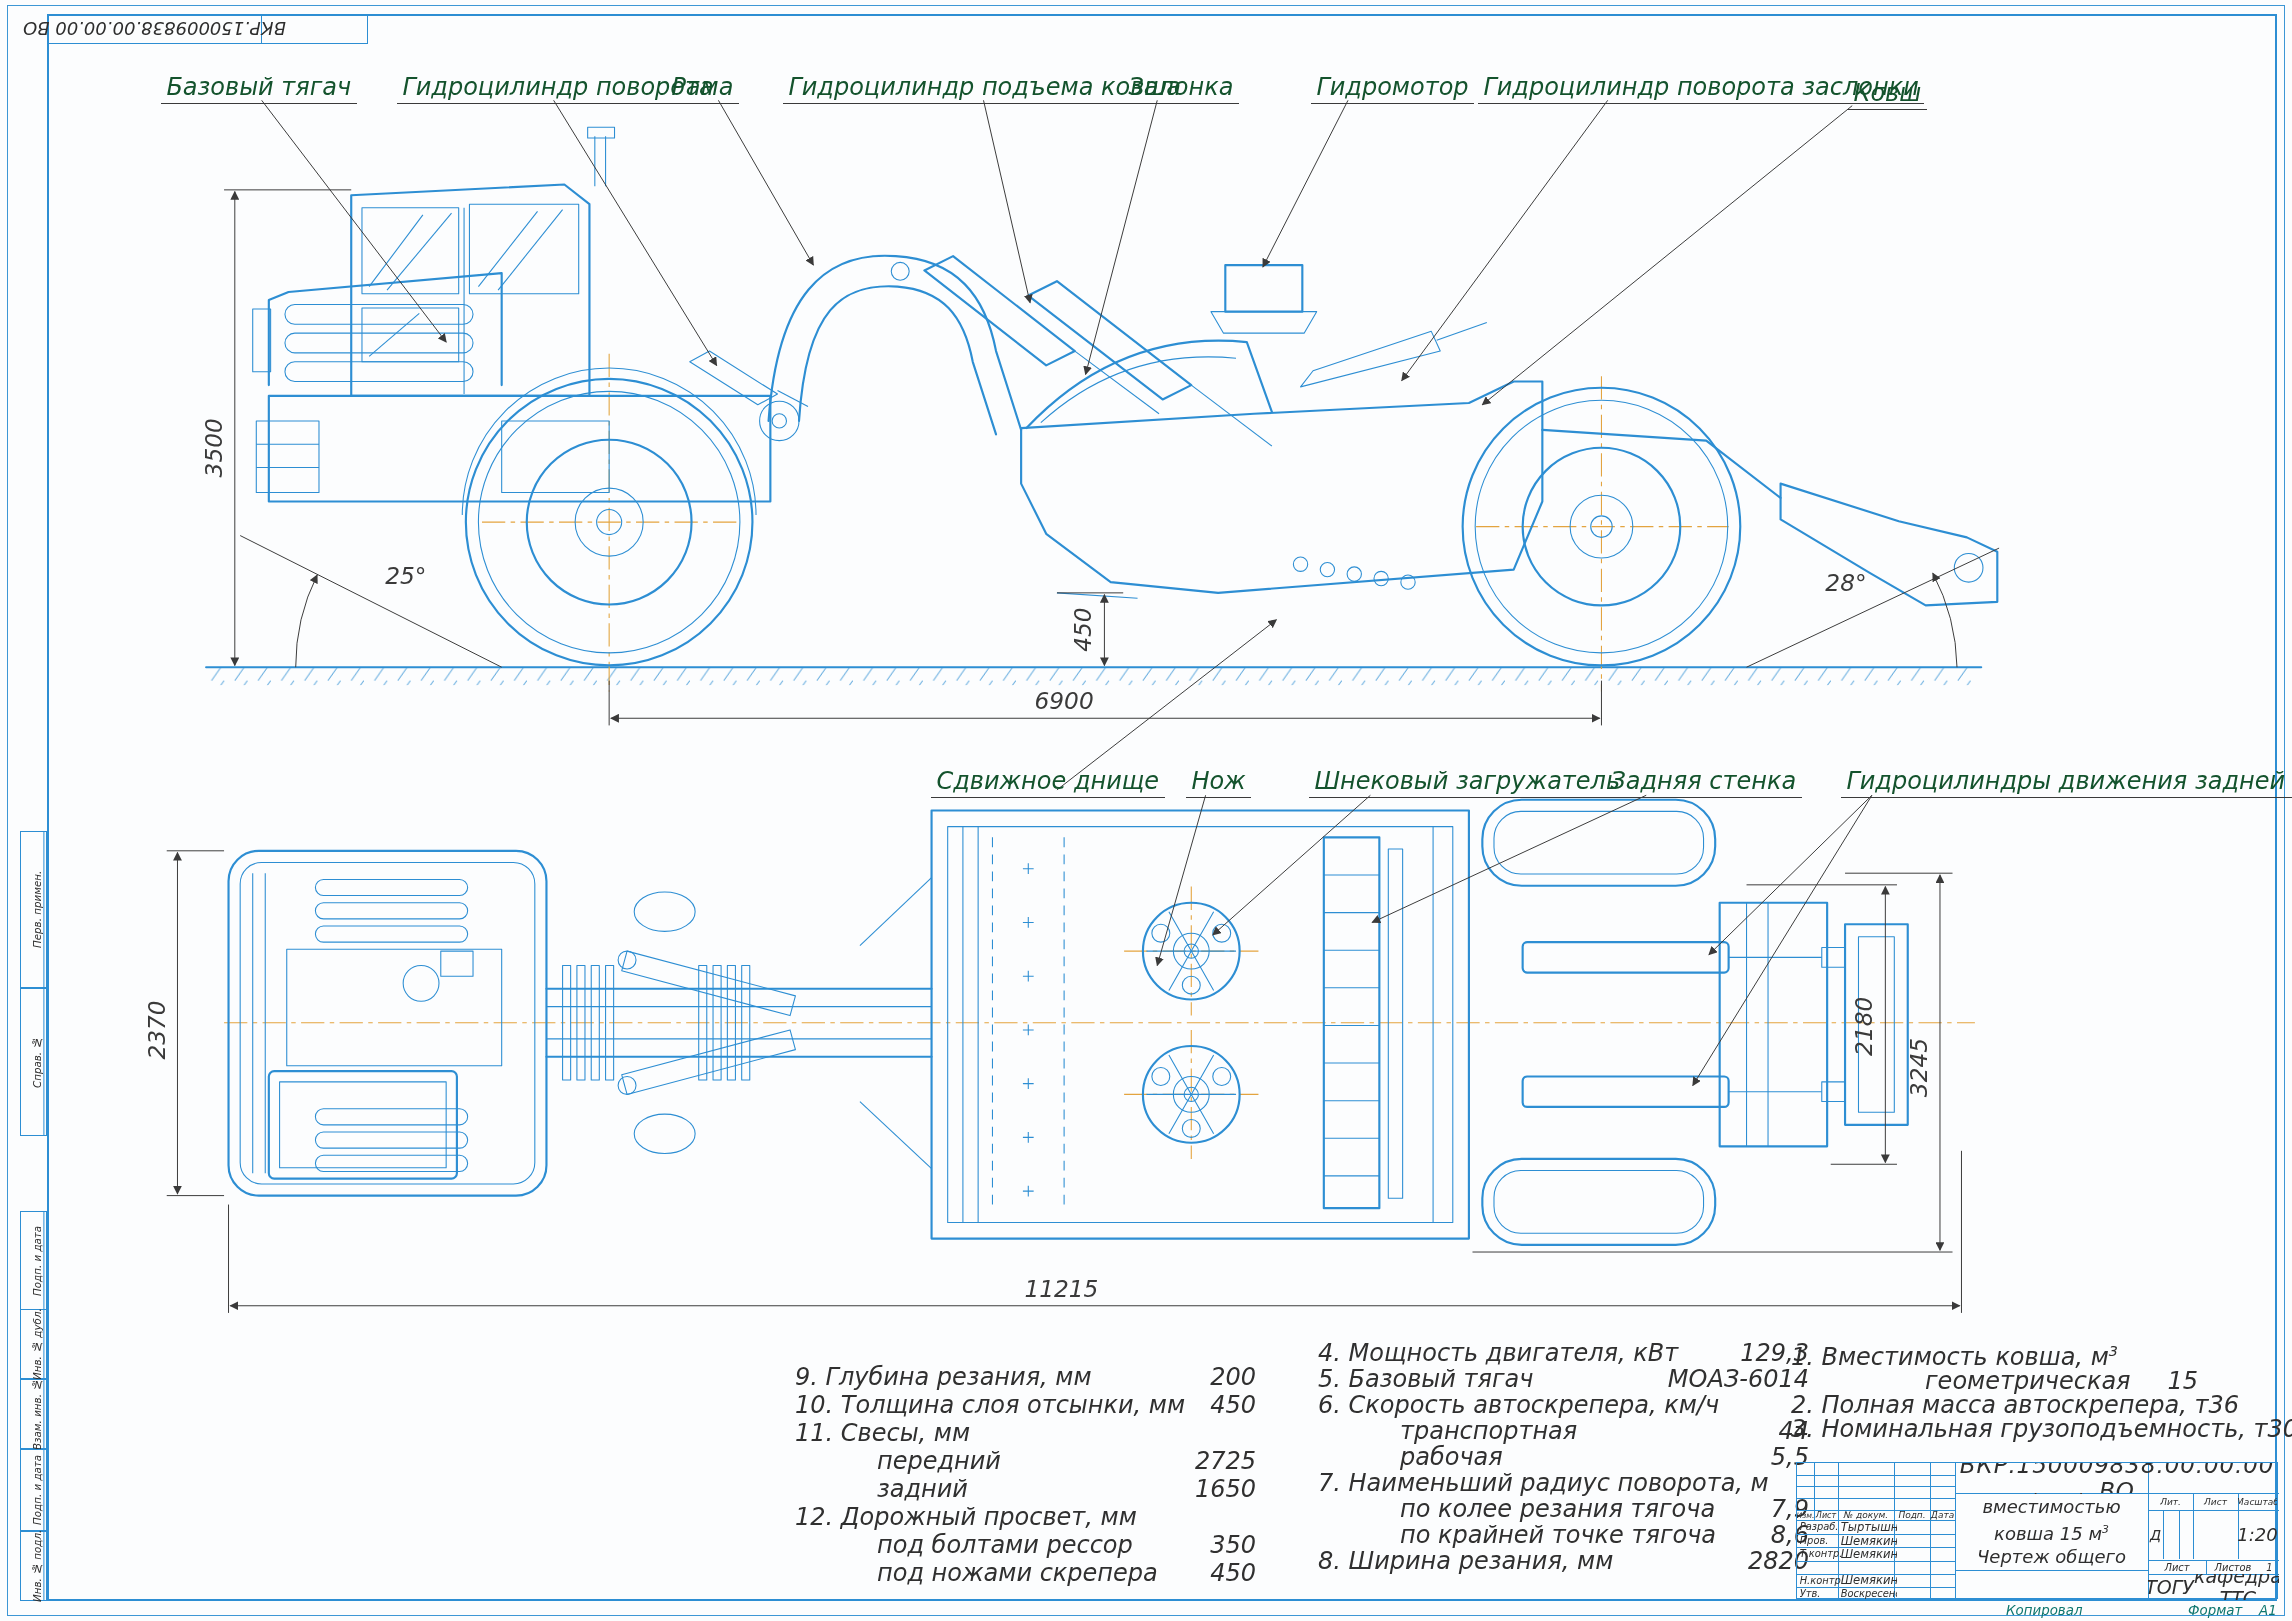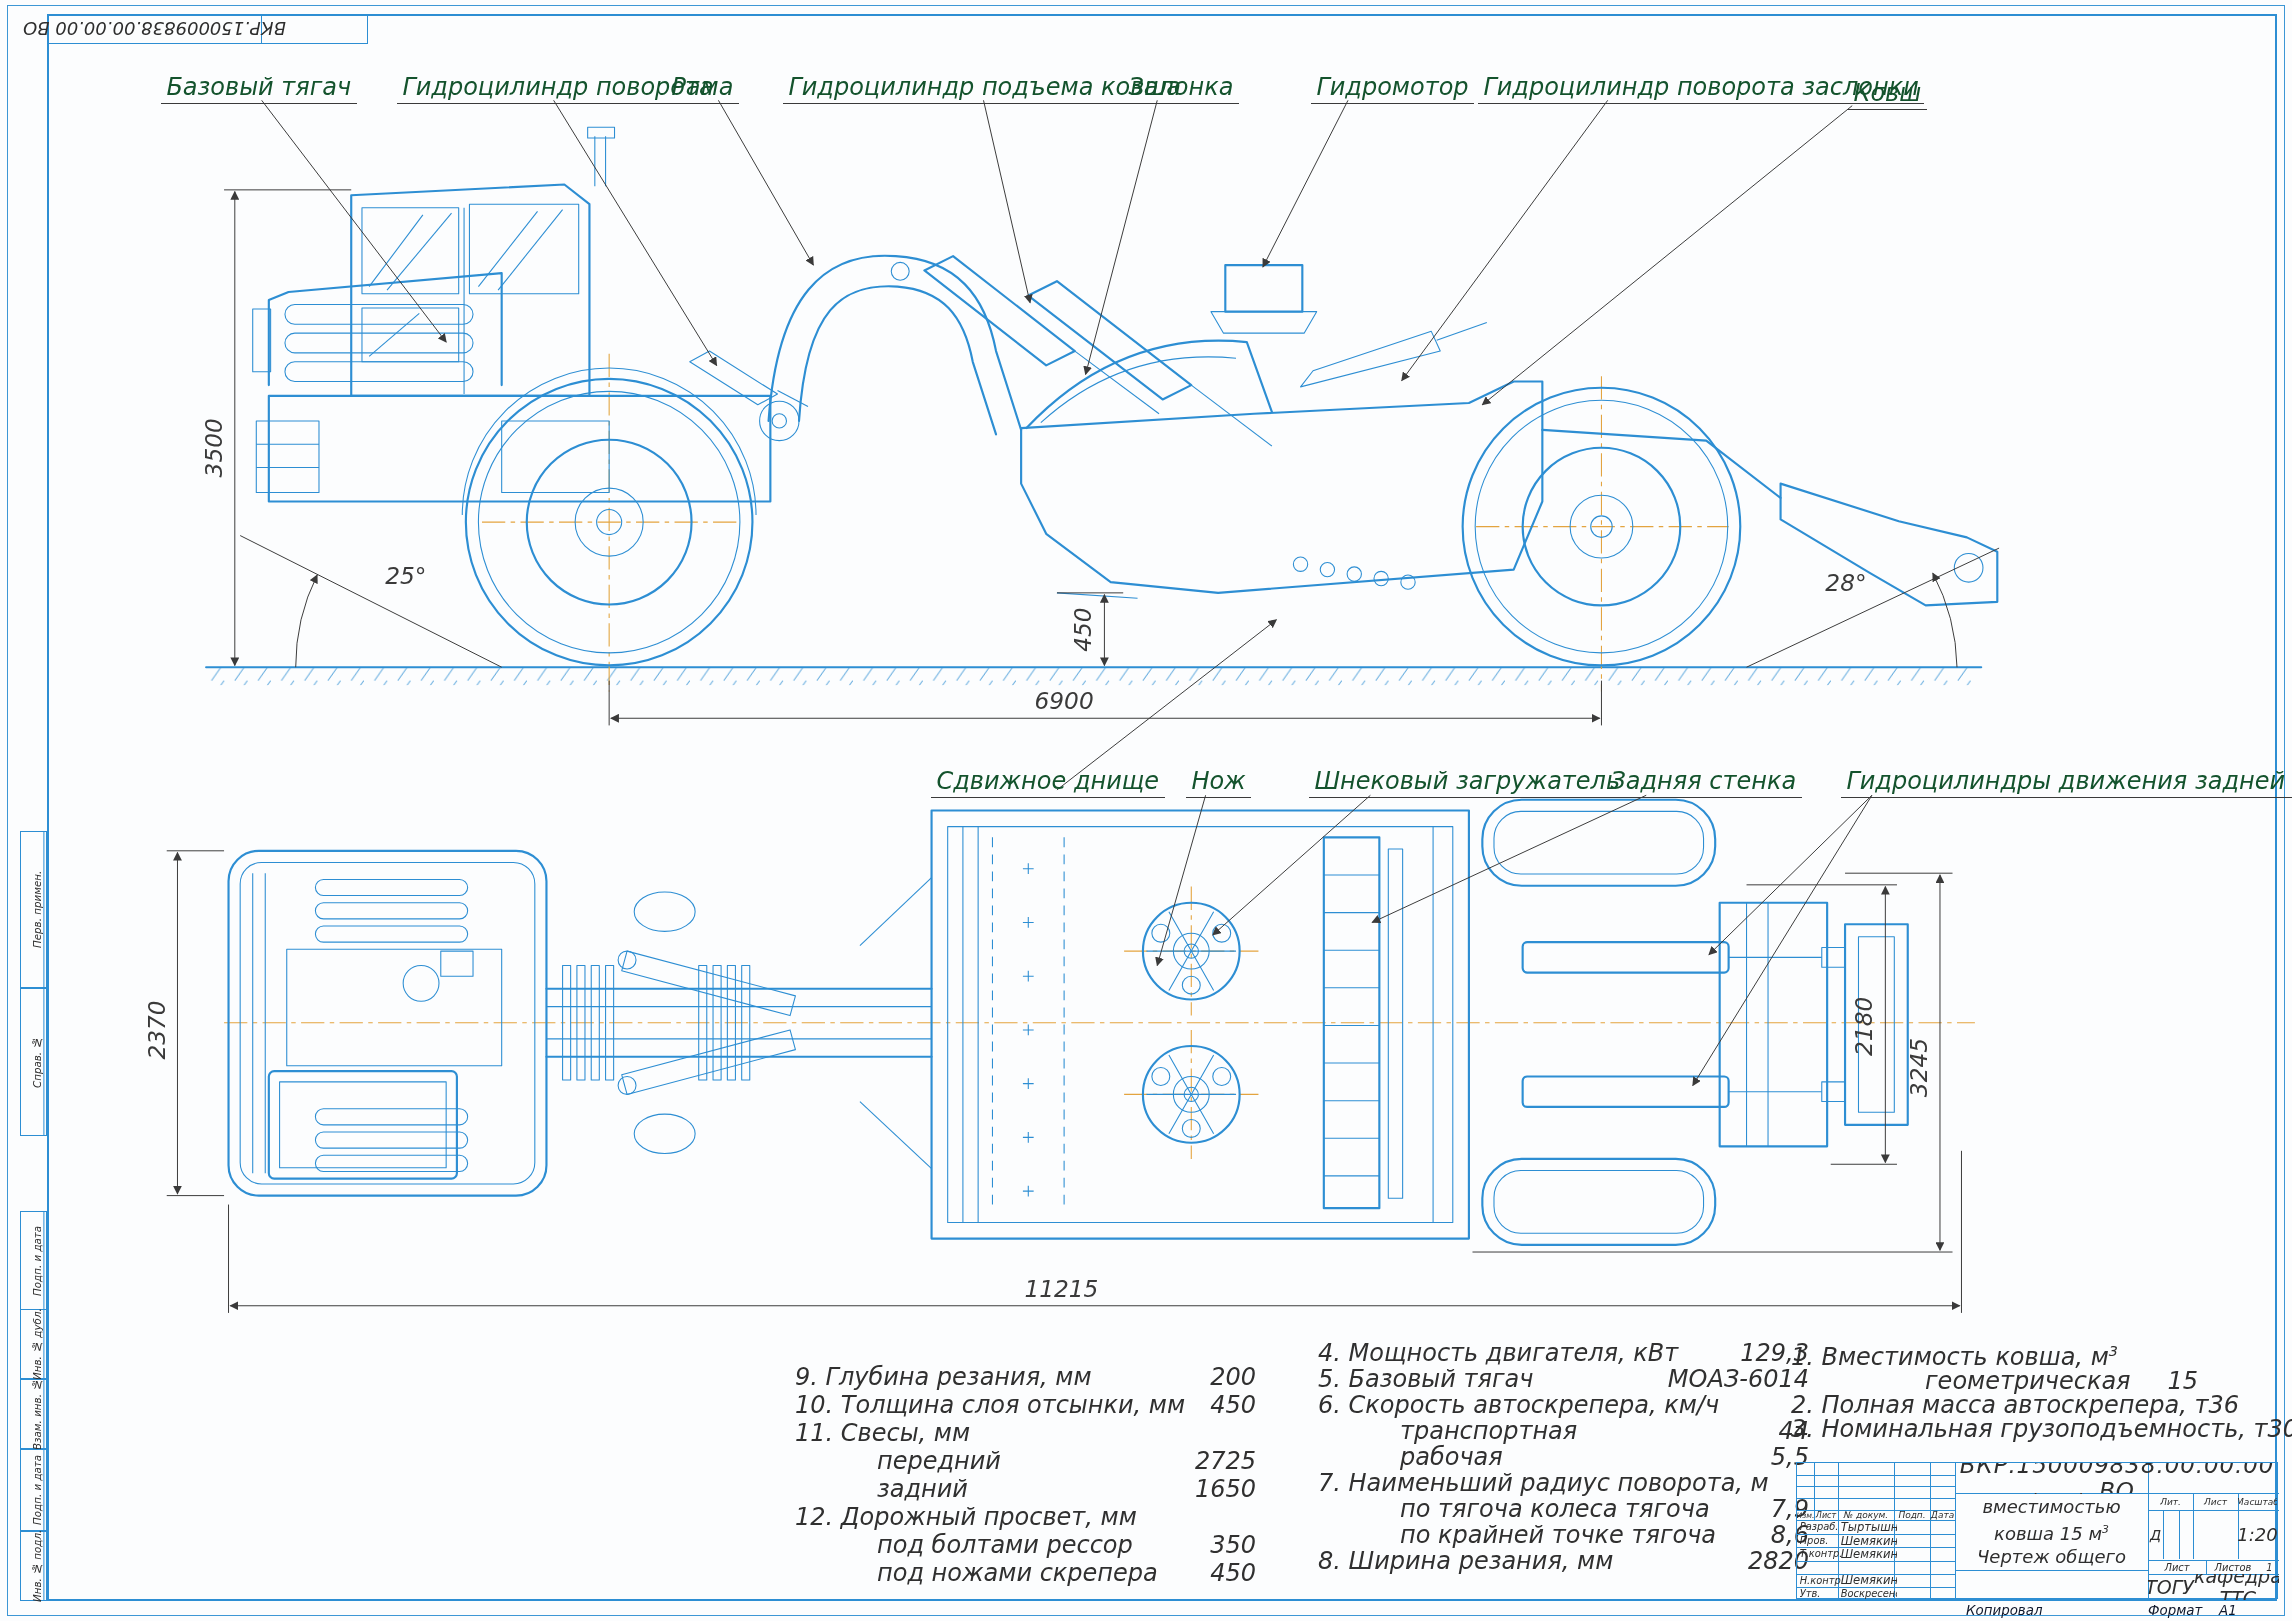--- a/index.html
+++ b/index.html
@@ -20,21 +20,21 @@
   
   .tb{position:absolute;left:1796px;top:1462px;width:482px;height:137px;border:1.8px solid #2d8ed3;box-sizing:border-box;color:#2e2e2e;font-style:italic;}
   .tb .vl{position:absolute;border-left:1.3px solid #2d8ed3;width:0;}
   .tb .hl{position:absolute;border-top:1.3px solid #2d8ed3;height:0;}
   .tb .cell{position:absolute;display:flex;align-items:center;justify-content:center;text-align:center;overflow:hidden;}
   .tb .small{font-size:9px;} .tb .name{font-size:11.6px;justify-content:flex-start;padding-left:2.7px;}
   .tb .role{font-size:9.9px;justify-content:flex-start;padding-left:2.7px;}
   .docnum{font-size:23px;letter-spacing:0.9px;}
   .ttl{font-size:18px;line-height:23px;flex-direction:column;}
   .org{font-size:19px;line-height:22.4px;flex-direction:row;}
-  .footer-txt{position:absolute;top:1603px;color:#0f172a;font-style:italic;font-size:13.4px;white-space:nowrap;}
+  .footer-txt{position:absolute;top:1603px;color:#0f766e;font-style:italic;font-size:13.4px;white-space:nowrap;margin-left:40px;}
   
   .stamp{position:absolute;width:27px;border:1.4px solid #2d8ed3;box-sizing:border-box;background:#fcfdfe;}
   .stamp .txt{position:absolute;right:0.9px;top:0;bottom:0;width:13.4px;display:flex;align-items:center;justify-content:center;
     writing-mode:vertical-rl;transform:rotate(180deg);font-style:italic;font-size:10.3px;color:#2e2e2e;border-left:1.1px solid #2d8ed3;white-space:nowrap;}
   .cstamp{position:absolute;left:47px;top:14.3px;width:321px;height:30px;border:1.8px solid #2d8ed3;box-sizing:border-box;display:flex;}
   .cstamp .ctxt{width:213px;height:100%;display:flex;align-items:center;justify-content:center;transform:rotate(180deg);
     font-style:italic;font-size:18px;color:#2e2e2e;border-left:1.8px solid #2d8ed3;white-space:nowrap;}
   svg{position:absolute;left:0;top:0;}
   .ln{stroke:#2d8ed3;stroke-width:2.4;fill:none;stroke-linejoin:round;stroke-linecap:round;}
   .lt{stroke:#2d8ed3;stroke-width:1.2;fill:none;stroke-linejoin:round;}
@@ -416,21 +416,21 @@
       </div>
     <div class="srow ind">
         <span class="sl">рабочая</span>
         <span class="sv">5,5</span>
       </div>
     <div class="srow">
         <span class="sl">7. Наименьший радиус поворота, м</span>
         <span class="sv"></span>
       </div>
     <div class="srow ind">
-        <span class="sl">по тягоча колеса тягоча</span>
+        <span class="sl">по колее резания тягоча</span>
         <span class="sv">7,9</span>
       </div>
     <div class="srow ind">
         <span class="sl">по крайней точке тягоча</span>
         <span class="sv">8,6</span>
       </div>
     <div class="srow">
         <span class="sl">8. Ширина резания, мм</span>
         <span class="sv">2820</span>
       </div>

